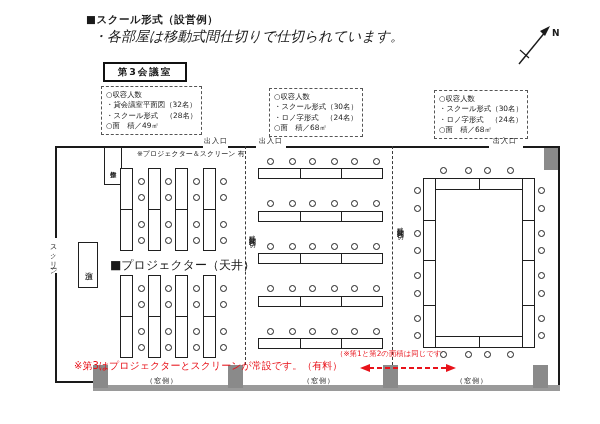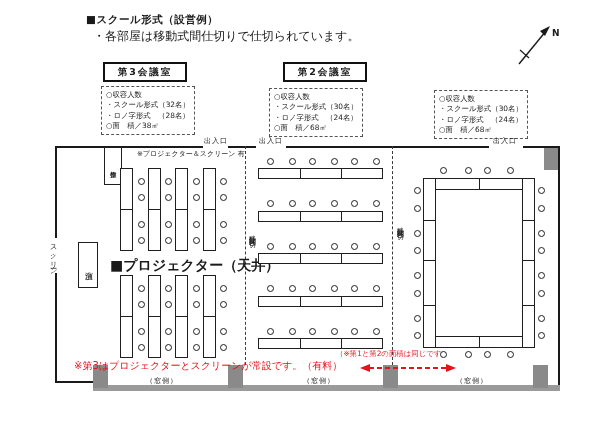--- a/index.html
+++ b/index.html
@@ -8,21 +8,21 @@
   .abs{position:absolute;}
   .wall{position:absolute;background:#1a1a1a;}
   .part{position:absolute;width:0;border-left:1px dashed #3a3a3a;}
   .pillar{position:absolute;background:#8a8a8a;}
   .band{position:absolute;background:#9a9a9a;}
   .table{position:absolute;border:1px solid #1f1f1f;background:#fff;box-sizing:border-box;}
   .tdiv{position:absolute;background:#1f1f1f;}
   .chair{position:absolute;width:7px;height:7px;border:1px solid #1f1f1f;border-radius:50%;background:#fff;box-sizing:border-box;}
   .vtext{writing-mode:vertical-rl;text-orientation:upright;line-height:1;}
   .title{font-size:10.5px;font-weight:bold;letter-spacing:.5px;}
-  .note{font-size:12px;}
+  .note{font-size:14px;font-style:italic;}
   .room-head{position:absolute;height:16px;border:2px solid #111;background:#fff;
              display:flex;align-items:center;justify-content:center;
              font-size:9.5px;font-weight:bold;letter-spacing:2px;}
   .room-info{position:absolute;border:1px dashed #555;background:#fff;padding:3px 4px 2px 4px;
              font-size:7.4px;line-height:10.4px;white-space:nowrap;box-sizing:border-box;}
   .exit{position:absolute;font-size:7px;letter-spacing:1px;}
   .window-label{position:absolute;font-size:7px;letter-spacing:1px;}
   .small7{font-size:7px;}
   .boxed{border:1px solid #1f1f1f;background:#fff;box-sizing:border-box;
          display:flex;align-items:center;justify-content:center;}
@@ -40,29 +40,26 @@
   <svg class="abs" style="left:505px;top:14px;" width="60" height="55">
     <line x1="14" y1="50" x2="41" y2="17" stroke="#1a1a1a" stroke-width="1.4"></line>
     <polygon points="45,12 35,17 40,22" fill="#1a1a1a"></polygon>
     <line x1="15" y1="36" x2="24" y2="44" stroke="#1a1a1a" stroke-width="1.2"></line>
     <text x="47" y="22" font-size="9" font-weight="bold" fill="#1a1a1a">N</text>
   </svg>
 
   <div class="room-head" style="left:103px;top:62px;width:80px;align-items:center;">
     <span>第3会議室</span>
   </div>
-  <div class="room-head" style="left:283px;top:62px;width:80px;">
-    <span>第2会議室</span>
-  </div>
 
   <div class="room-info" style="left:101px;top:86px;">
     <div>○収容人数</div>
-    <div>・スクール形式（32名）</div>
-    <div>・ロノ字形式　（28名）</div>
-    <div>○面　積／38㎡</div>
+    <div>・貸会議室平面図（32名）</div>
+    <div>・スクール形式　（28名）</div>
+    <div>○面　積／49㎡</div>
   </div>
   <div class="room-info" style="left:269px;top:88px;">
     <div>○収容人数</div>
     <div>・スクール形式（30名）</div>
     <div>・ロノ字形式　（24名）</div>
     <div>○面　積／68㎡</div>
   </div>
   <div class="room-info" style="left:434px;top:90px;">
     <div>○収容人数</div>
     <div>・スクール形式（30名）</div>
@@ -93,21 +90,21 @@
   <div class="exit" style="left:493px;top:136px;">出入口</div>
 
   <div class="abs boxed" style="left:104px;top:147px;width:18px;height:38px;">
     <span class="vtext" style="font-size:6.5px;">操作盤</span>
   </div>
   <div class="abs small7" style="left:137px;top:149px;">※プロジェクター＆スクリーン 有</div>
   <div class="abs vtext" style="left:50px;top:238px;font-size:7.2px;background:#fff;padding:1px 0;">スクリーン</div>
   <div class="abs boxed" style="left:78px;top:242px;width:20px;height:46px;">
     <span class="vtext" style="font-size:8px;">演台</span>
   </div>
-  <div class="abs" style="left:110px;top:257px;font-size:14px;font-weight:bold;">■プロジェクター（天井）</div>
+  <div class="abs" style="left:110px;top:257px;font-size:12px;">■プロジェクター（天井）</div>
   <div class="abs red" style="left:74px;top:359px;font-size:10px;white-space:nowrap;">※第3はプロジェクターとスクリーンが常設です。（有料）</div>
 
   <div class="partition-label vtext" style="left:248px;top:230px;">移動式間仕切</div>
   <div class="partition-label vtext" style="left:396px;top:222px;">移動式間仕切</div>
 
   <div class="abs red" style="left:336px;top:349px;font-size:7.4px;white-space:nowrap;">（※第1と第2の面積は同じです）</div>
   <svg class="abs" style="left:360px;top:362px;" width="96" height="12">
     <line x1="9" y1="6" x2="87" y2="6" stroke="#e8121a" stroke-width="2" stroke-dasharray="5,3"></line>
     <polygon points="0,6 10,2 10,10" fill="#e8121a"></polygon>
     <polygon points="96,6 86,2 86,10" fill="#e8121a"></polygon>

